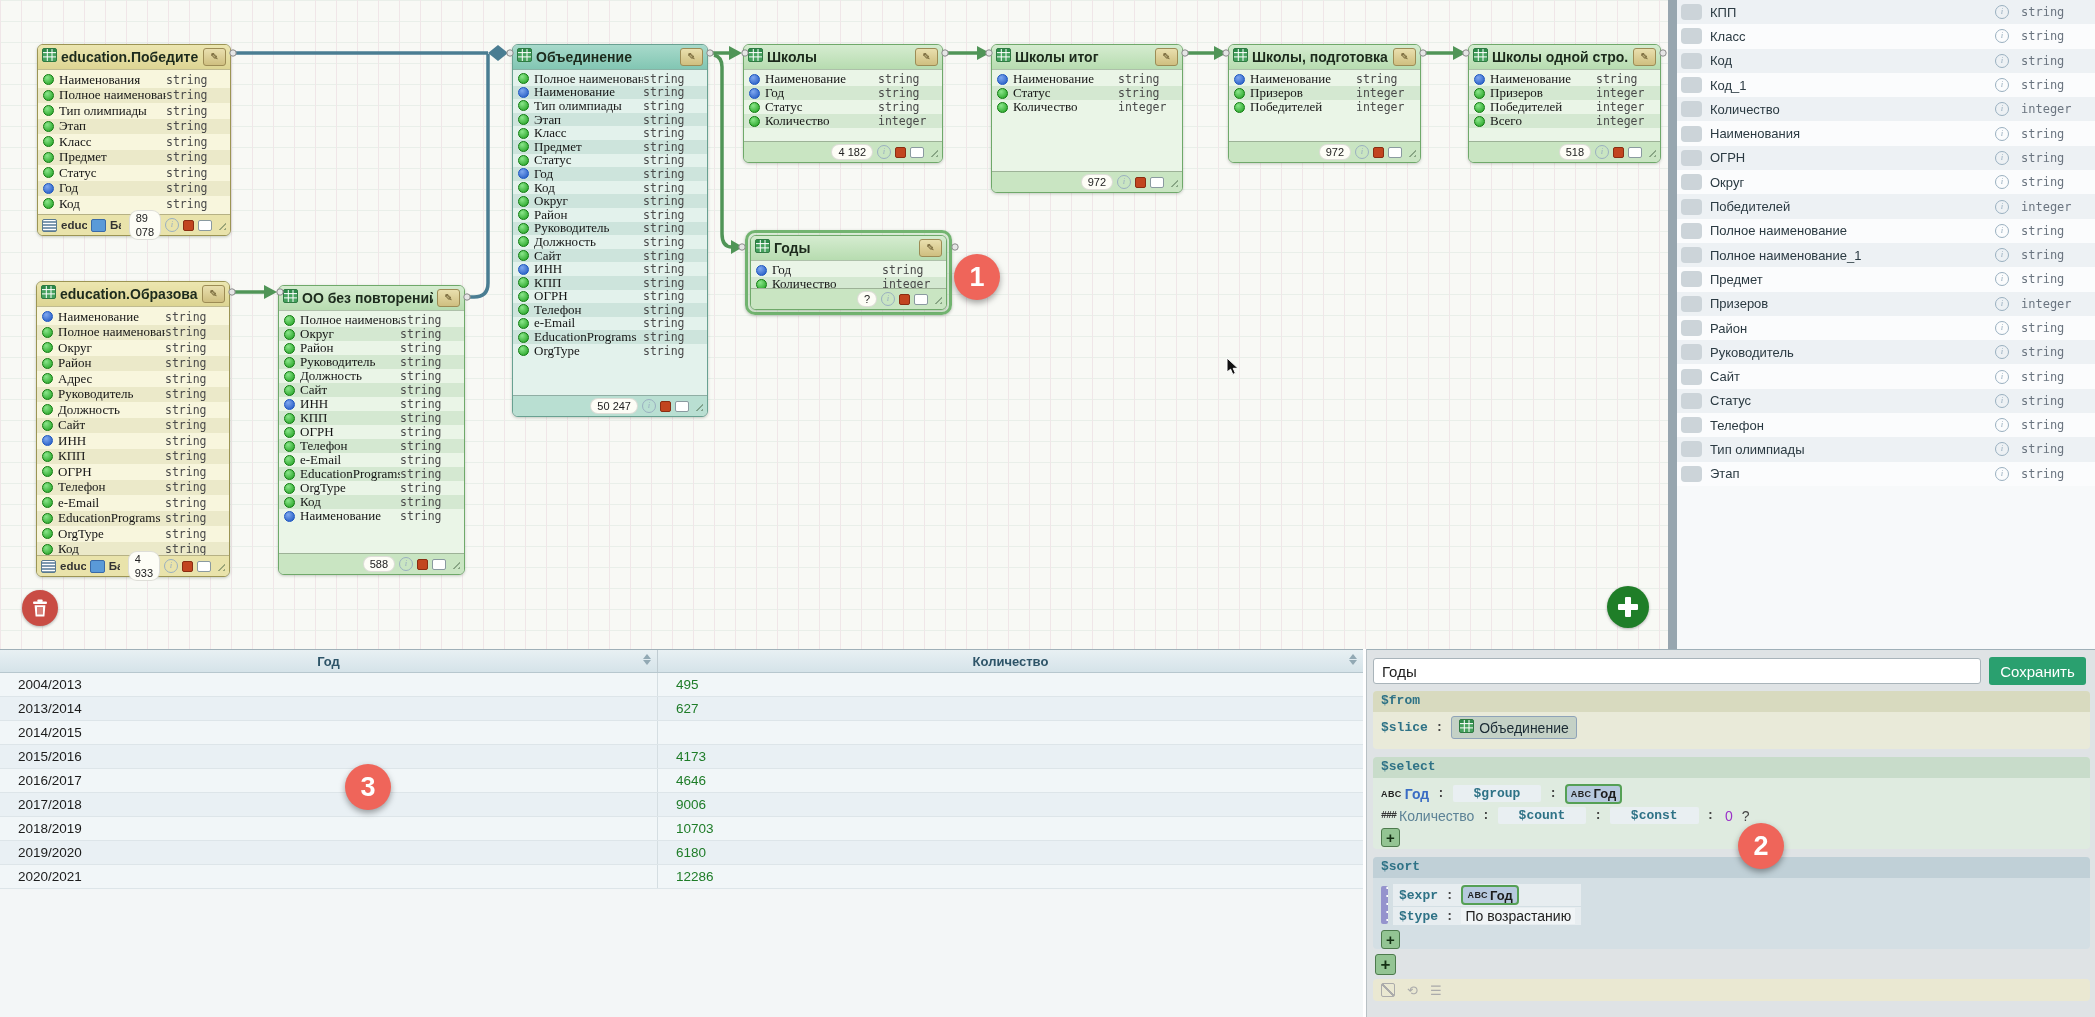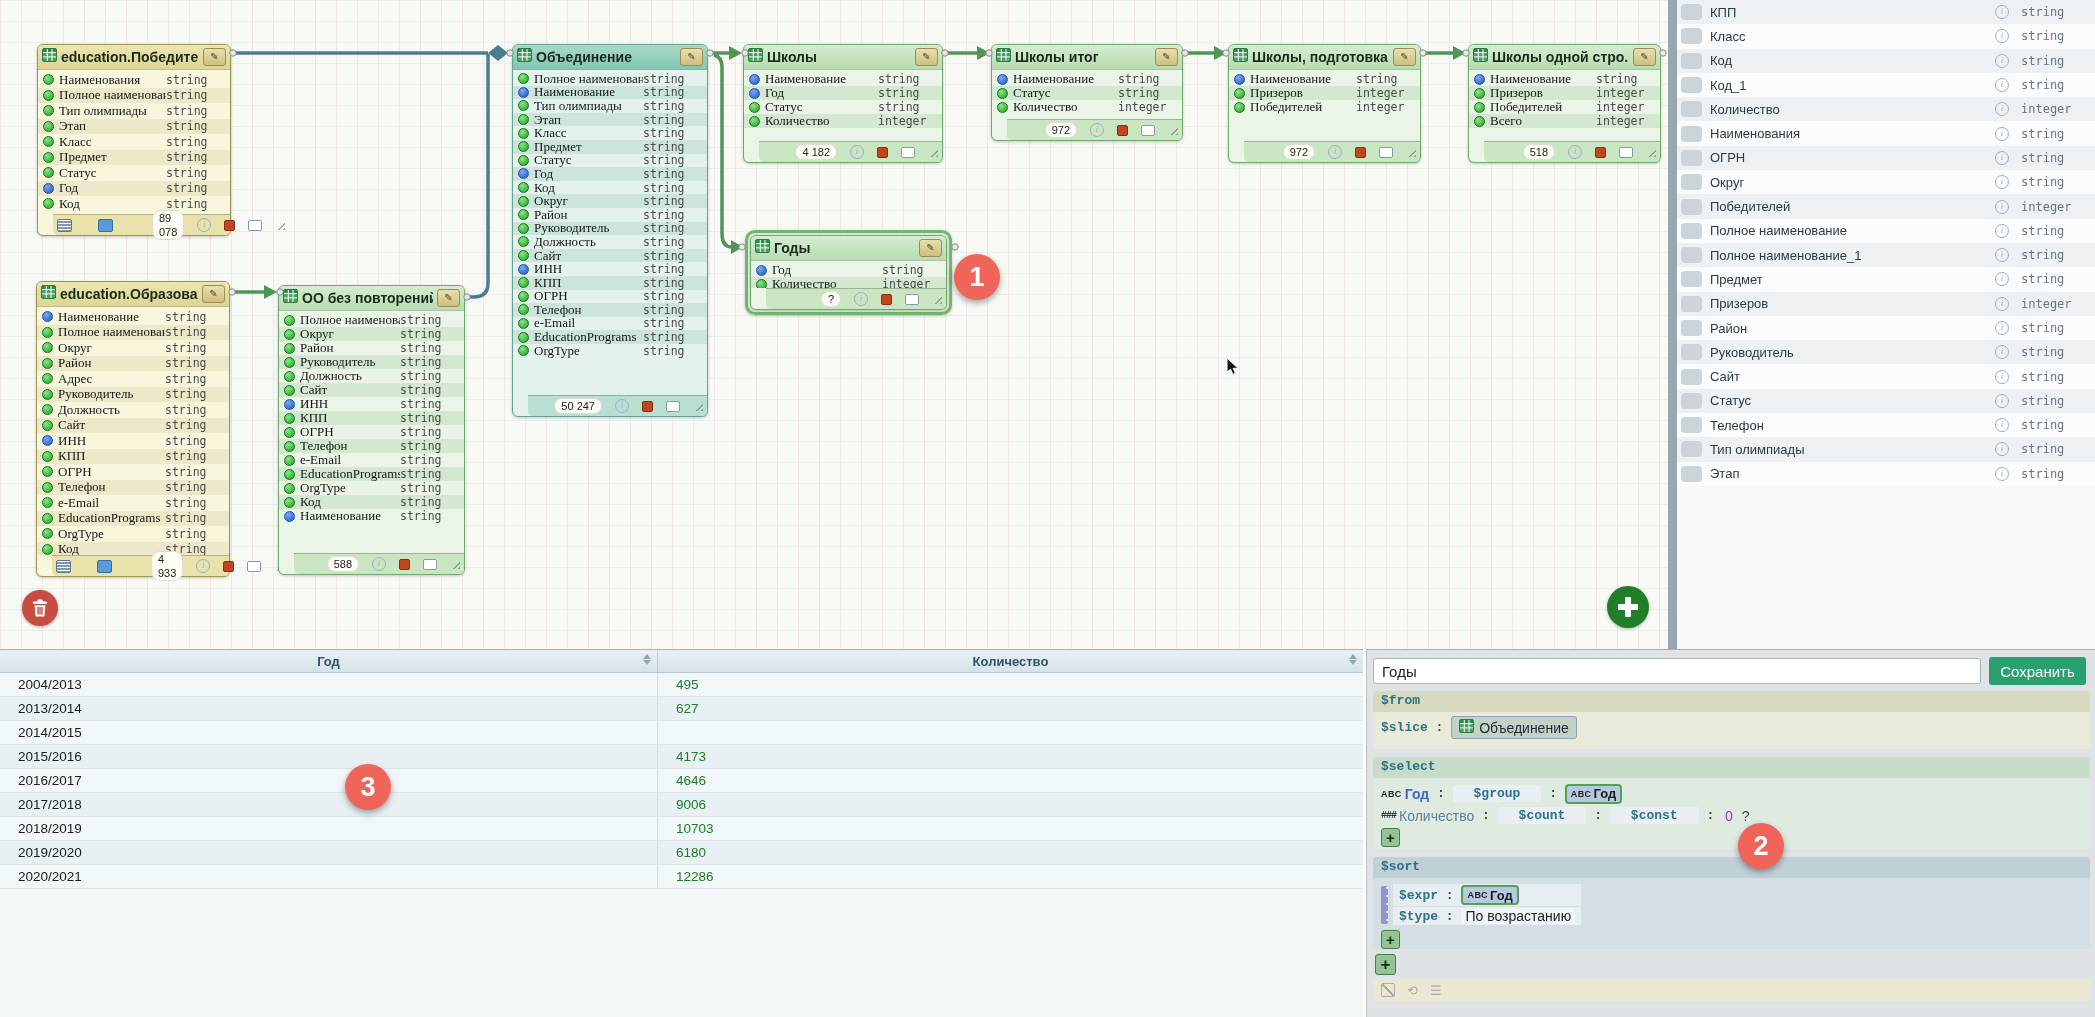--- a/index.html
+++ b/index.html
@@ -22,22 +22,22 @@
   .pencil{flex:none;width:21px;height:16px;border-radius:3px;border:1px solid #9d8c55;
     background:linear-gradient(#e9dfae,#cfbf80);font-size:10px;line-height:15px;text-align:center;color:#54441a;}
   .nfields{flex:1;display:flex;flex-direction:column;padding-top:2px;overflow:hidden;}
   .frow{display:flex;align-items:center;flex:none;padding:0 6px 0 5px;}
   .dot{flex:none;width:11px;height:11px;border-radius:50%;margin-right:5px;box-sizing:border-box;}
   .dot.g{background:radial-gradient(circle at 35% 30%,#8ae68a,#1d9e1d);border:1px solid #0f7a0f;}
   .dot.b{background:radial-gradient(circle at 35% 30%,#7fa8ef,#1c55c0;);border:1px solid #1c55c0;background:radial-gradient(circle at 35% 30%,#7fa8ef,#1c55c0);}
   .fname{flex:1;font-family:"Liberation Serif",serif;font-size:13px;color:#141414;
     white-space:nowrap;overflow:hidden;}
   .ftype{flex:none;width:58px;font-family:"DejaVu Sans Mono",monospace;font-size:11.5px;color:#4a4a4a;text-align:left;}
-  .nfoot{flex:none;display:flex;align-items:center;gap:13px;height:20px;padding:0 4px;
-    border-top:1px solid rgba(0,0,0,.22);border-radius:0 0 5px 5px;font-size:11px;color:#2a2a2a;margin-left:15px;}
+  .nfoot{flex:none;display:flex;align-items:center;gap:4px;height:20px;padding:0 4px;
+    border-top:1px solid rgba(0,0,0,.22);border-radius:0 0 5px 5px;font-size:11px;color:#2a2a2a;}
   .pill{background:#fdfdf6;border:1px solid rgba(0,0,0,.12);border-radius:9px;padding:0 6px;
     font-size:11px;color:#222;line-height:14px;}
   .ftext{white-space:nowrap;overflow:hidden;font-size:11.5px;font-weight:bold;color:#333;}
   .spacer{flex:1;}
   .iinfo{flex:none;width:12px;height:12px;border-radius:50%;border:1px solid #9ab0c0;color:#9ab0c0;
     font-family:"Liberation Serif",serif;font-style:italic;font-size:9px;line-height:11px;text-align:center;}
   .ibug{flex:none;width:9px;height:9px;border-radius:2px;background:#c2451f;border:1px solid #8a2d12;}
   .ibubble{flex:none;width:12px;height:9px;border:1.5px solid #8a9aa0;border-radius:2px;background:#fff;}
   .iresize{flex:none;width:10px;height:10px;
     background:repeating-linear-gradient(135deg,transparent 0 2px,rgba(60,90,60,.45) 2px 3.5px);
@@ -669,21 +669,21 @@
           </div>
           <div class="nfoot">
             <span class="spacer"></span>
             <span class="pill">4 182</span>
             <span class="iinfo">i</span>
             <span class="ibug"></span>
             <span class="ibubble"></span>
             <span class="iresize"></span>
           </div>
         </div>
-        <div class="node green" style="left: 991px; top: 44px; width: 192px; height: 97px; position: absolute;">
+        <div class="node green" style="left: 991px; top: 44px; width: 192px; height: 149px; position: absolute;">
           <div class="nhead">
             <span><svg width="15" height="14" viewBox="0 0 15 14">
                 <rect x="0.5" y="0.5" width="14" height="13" rx="1.5" fill="#46a25e" stroke="#2e7a42"></rect>
                 <rect x="1" y="1" width="13" height="3.4" fill="#2e8a4a"></rect>
                 <g stroke="#fff" stroke-width="1">
                   <line x1="5.3" y1="1" x2="5.3" y2="13"></line>
                   <line x1="10" y1="1" x2="10" y2="13"></line>
                   <line x1="1" y1="4.6" x2="14" y2="4.6"></line>
                   <line x1="1" y1="8.9" x2="14" y2="8.9"></line>
                 </g>

